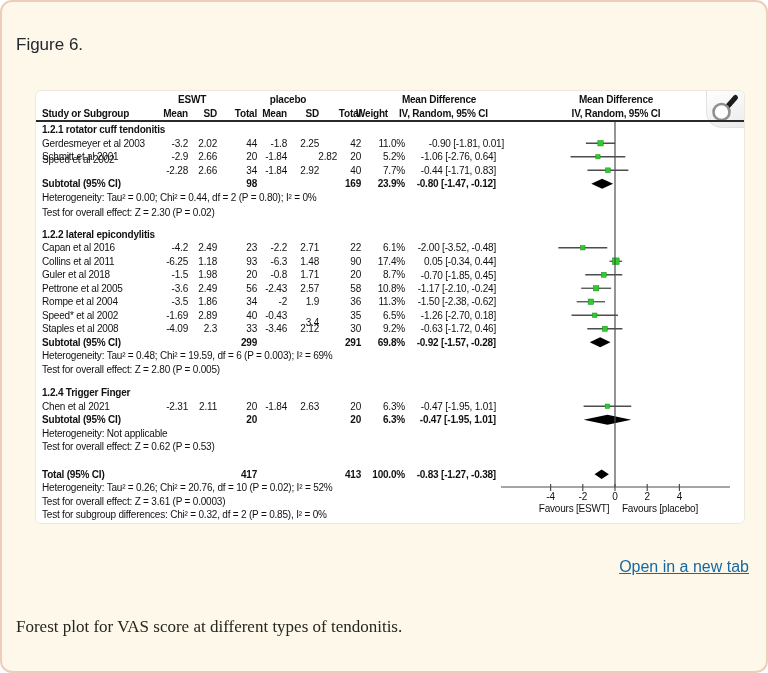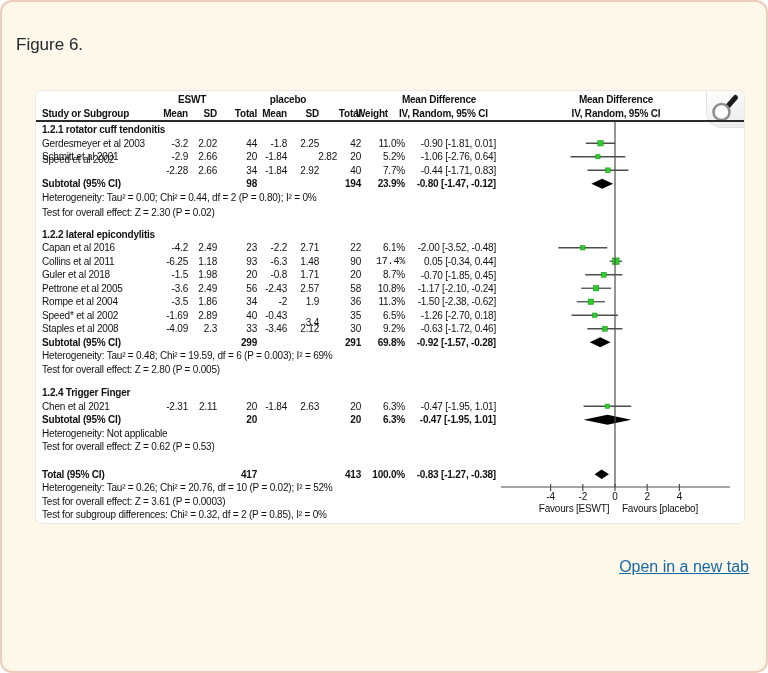--- a/index.html
+++ b/index.html
@@ -89,42 +89,42 @@
       <div class="hline"></div>
       <div class="c b" style="left: 6px; top: 32px;">1.2.1 rotator cuff tendonitis</div>
       <div class="c" style="left: 6px; top: 45.5px;">Gerdesmeyer et al 2003</div>
       <div class="c" style="right: 556px; top: 45.5px;">-3.2</div>
       <div class="c" style="right: 527px; top: 45.5px;">2.02</div>
       <div class="c" style="right: 487px; top: 45.5px;">44</div>
       <div class="c" style="right: 457px; top: 45.5px;">-1.8</div>
       <div class="c" style="right: 425px; top: 45.5px;">2.25</div>
       <div class="c" style="right: 383px; top: 45.5px;">42</div>
       <div class="c" style="right: 339px; top: 45.5px;">11.0%</div>
-      <div class="c" style="right: 248px; top: 45.5px;">-0.90 [-1.81, 0.01]</div>
+      <div class="c" style="right: 240px; top: 45.5px;">-0.90 [-1.81, 0.01]</div>
       <div class="c" style="left: 6px; top: 59px;">Schmitt et al 2001</div>
       <div class="c" style="right: 556px; top: 59px;">-2.9</div>
       <div class="c" style="right: 527px; top: 59px;">2.66</div>
       <div class="c" style="right: 487px; top: 59px;">20</div>
       <div class="c" style="right: 457px; top: 59px;">-1.84</div>
       <div class="c" style="right: 407px; top: 59px;">2.82</div>
       <div class="c" style="right: 383px; top: 59px;">20</div>
       <div class="c" style="right: 339px; top: 59px;">5.2%</div>
       <div class="c" style="right: 248px; top: 59px;">-1.06 [-2.76, 0.64]</div>
       <div class="c" style="left: 6px; top: 62px;">Speed et al 2002</div>
       <div class="c" style="right: 556px; top: 72.5px;">-2.28</div>
       <div class="c" style="right: 527px; top: 72.5px;">2.66</div>
       <div class="c" style="right: 487px; top: 72.5px;">34</div>
       <div class="c" style="right: 457px; top: 72.5px;">-1.84</div>
       <div class="c" style="right: 425px; top: 72.5px;">2.92</div>
       <div class="c" style="right: 383px; top: 72.5px;">40</div>
       <div class="c" style="right: 339px; top: 72.5px;">7.7%</div>
       <div class="c" style="right: 248px; top: 72.5px;">-0.44 [-1.71, 0.83]</div>
       <div class="c b" style="left: 6px; top: 86px;">Subtotal (95% CI)</div>
       <div class="c b" style="right: 487px; top: 86px;">98</div>
-      <div class="c b" style="right: 383px; top: 86px;">194</div>
+      <div class="c b" style="right: 383px; top: 86px;">169</div>
       <div class="c b" style="right: 339px; top: 86px;">23.9%</div>
       <div class="c b" style="right: 248px; top: 86px;">-0.80 [-1.47, -0.12]</div>
       <div class="c" style="left: 6px; top: 99.5px;">Heterogeneity: Tau² = 0.00; Chi² = 0.44, df = 2 (P = 0.80); I² = 0%</div>
       <div class="c" style="left: 6px; top: 115px;">Test for overall effect: Z = 2.30 (P = 0.02)</div>
       <div class="c b" style="left: 6px; top: 136.5px;">1.2.2 lateral epicondylitis</div>
       <div class="c" style="left: 6px; top: 150px;">Capan et al 2016</div>
       <div class="c" style="right: 556px; top: 150px;">-4.2</div>
       <div class="c" style="right: 527px; top: 150px;">2.49</div>
       <div class="c" style="right: 487px; top: 150px;">23</div>
       <div class="c" style="right: 457px; top: 150px;">-2.2</div>
@@ -132,21 +132,21 @@
       <div class="c" style="right: 383px; top: 150px;">22</div>
       <div class="c" style="right: 339px; top: 150px;">6.1%</div>
       <div class="c" style="right: 248px; top: 150px;">-2.00 [-3.52, -0.48]</div>
       <div class="c" style="left: 6px; top: 163.5px;">Collins et al 2011</div>
       <div class="c" style="right: 556px; top: 163.5px;">-6.25</div>
       <div class="c" style="right: 527px; top: 163.5px;">1.18</div>
       <div class="c" style="right: 487px; top: 163.5px;">93</div>
       <div class="c" style="right: 457px; top: 163.5px;">-6.3</div>
       <div class="c" style="right: 425px; top: 163.5px;">1.48</div>
       <div class="c" style="right: 383px; top: 163.5px;">90</div>
-      <div class="c" style="right: 339px; top: 163.5px; font-family: Liberation Mono, monospace;">17.4%</div>
+      <div class="c" style="right: 339px; top: 163.5px;">17.4%</div>
       <div class="c" style="right: 248px; top: 163.5px;">0.05 [-0.34, 0.44]</div>
       <div class="c" style="left: 6px; top: 177px;">Guler et al 2018</div>
       <div class="c" style="right: 556px; top: 177px;">-1.5</div>
       <div class="c" style="right: 527px; top: 177px;">1.98</div>
       <div class="c" style="right: 487px; top: 177px;">20</div>
       <div class="c" style="right: 457px; top: 177px;">-0.8</div>
       <div class="c" style="right: 425px; top: 177px;">1.71</div>
       <div class="c" style="right: 383px; top: 177px;">20</div>
       <div class="c" style="right: 339px; top: 177px;">8.7%</div>
       <div class="c" style="right: 248px; top: 178px;">-0.70 [-1.85, 0.45]</div>
@@ -224,13 +224,14 @@
       <div class="c ctr" style="left: 611.2px; top: 399px;">2</div>
       <div class="c ctr" style="left: 643.4px; top: 399px;">4</div>
       <div class="c ctr" style="left: 538px; top: 411px;">Favours [ESWT]</div>
       <div class="c ctr" style="left: 624px; top: 411px;">Favours [placebo]</div>
     </div>
 
   <div class="link-row">
     <a>Open in a new tab</a>
   </div>
 
+  <div class="caption">Forest plot for VAS score at different types of tendonitis.</div>
 </div>
 
 </body></html>

